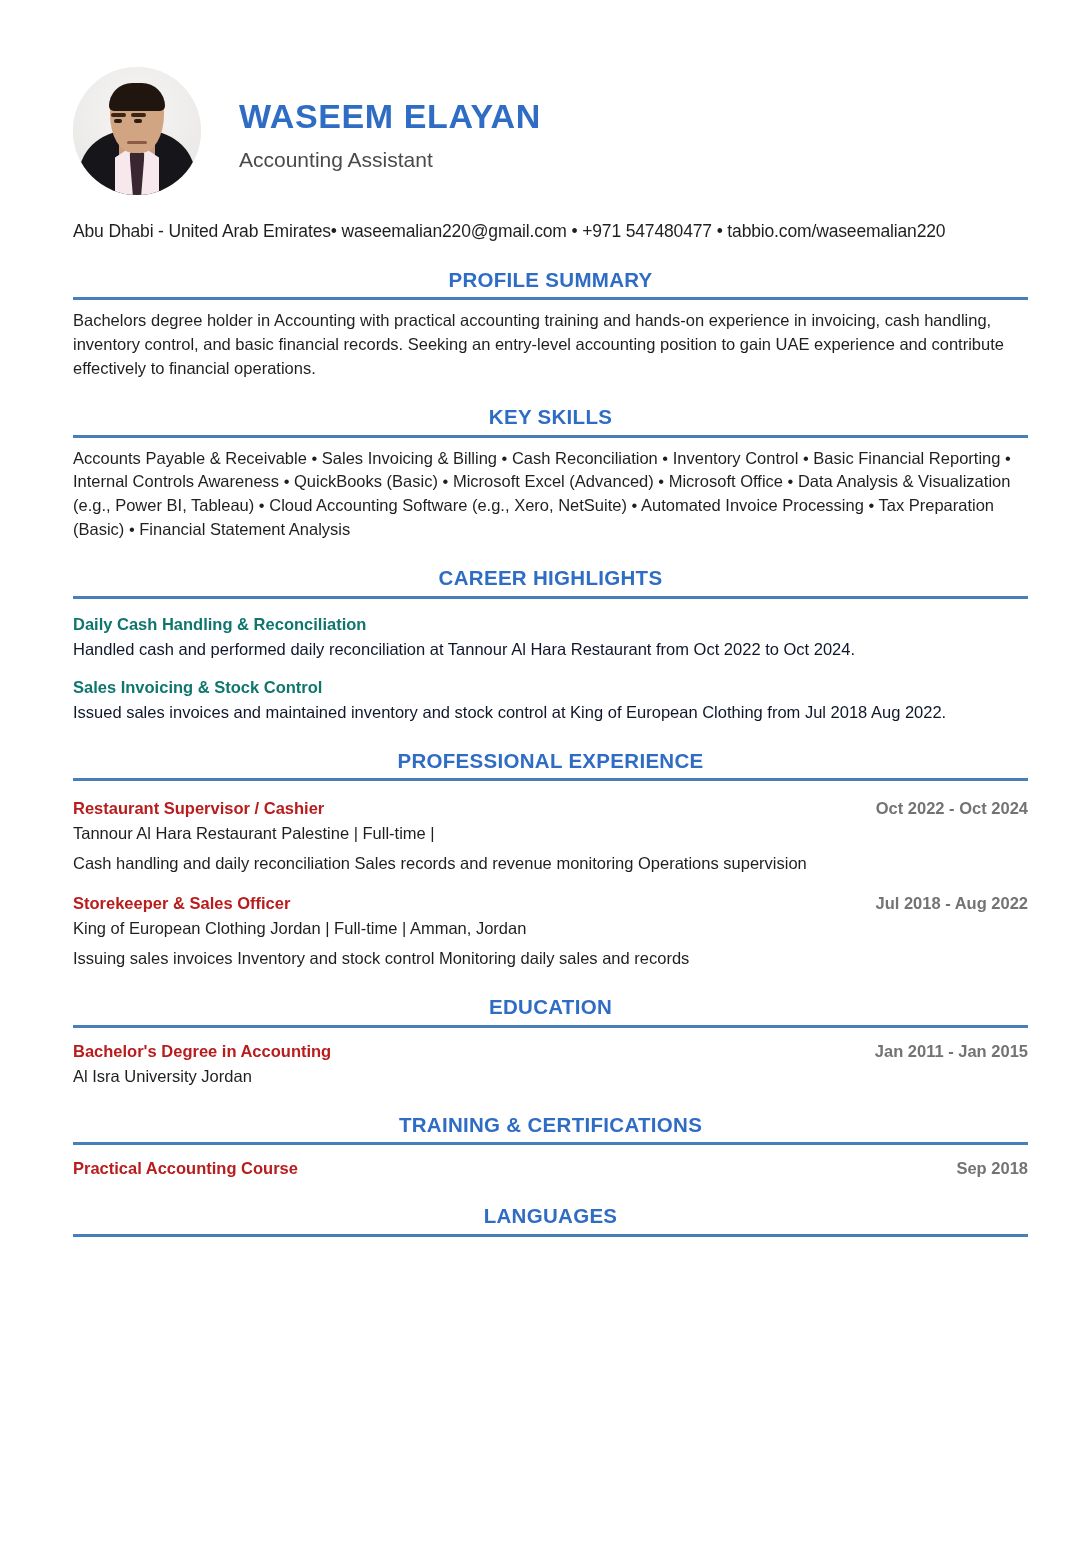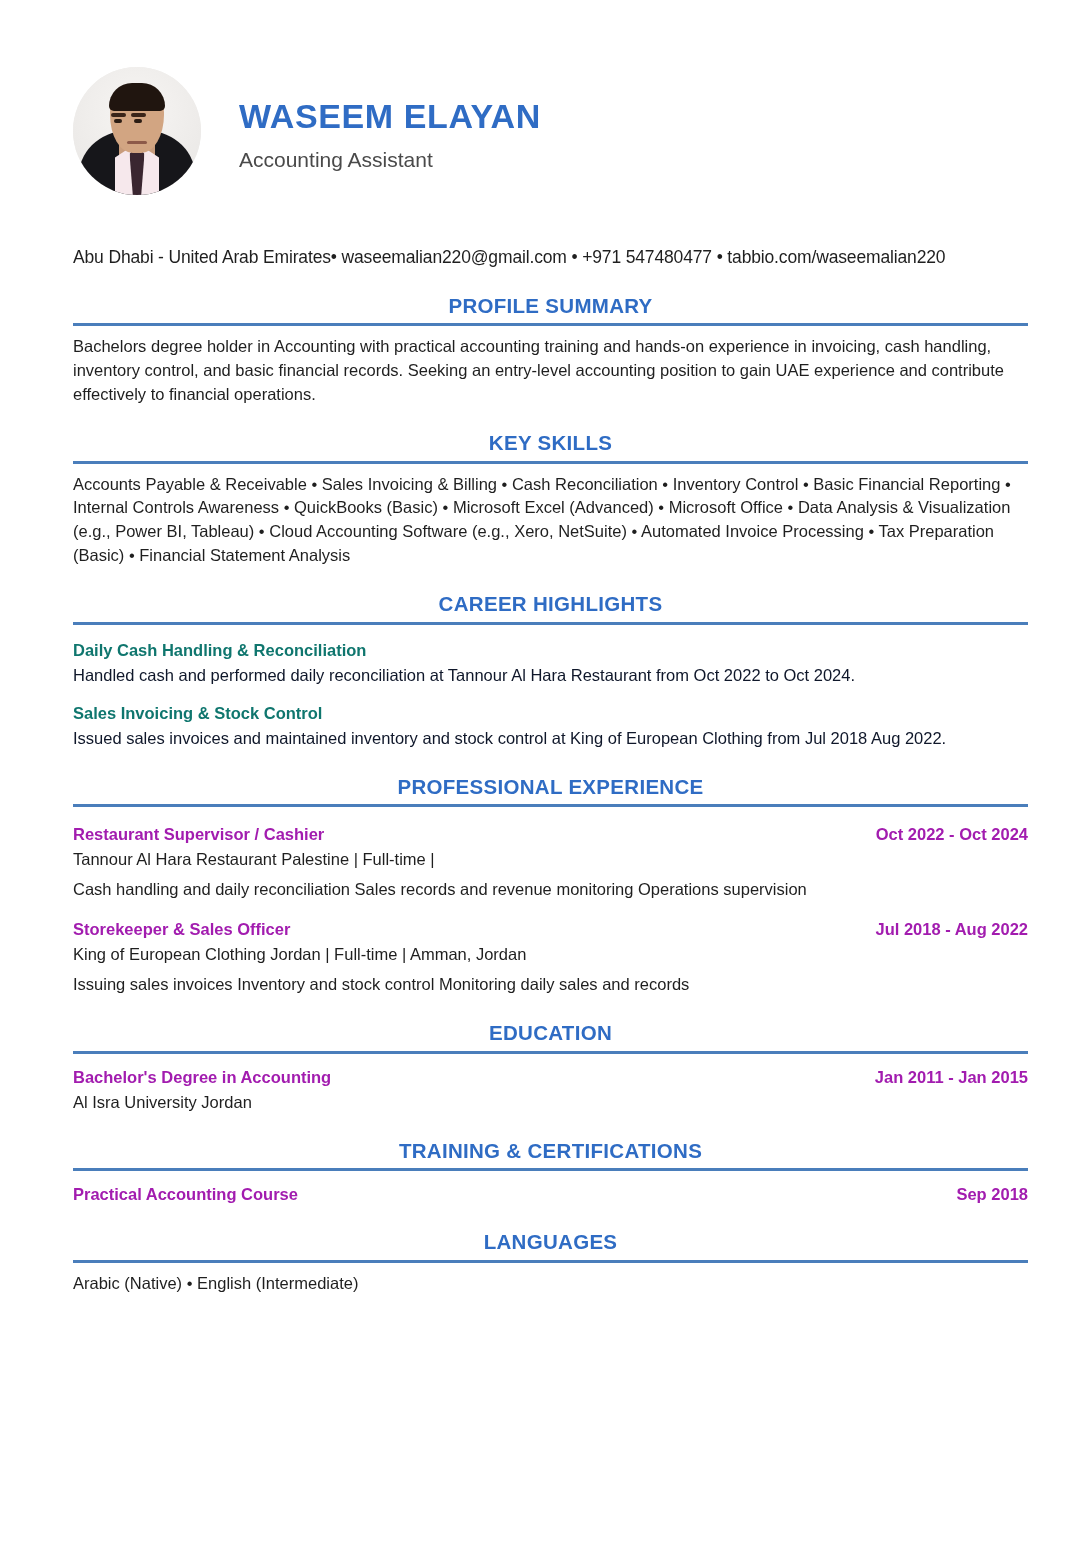--- a/index.html
+++ b/index.html
@@ -155,21 +155,21 @@
   }
   .job-title {
     font-size: 21px;
     color: #4a4a4a;
     line-height: 1.2;
     margin: 0;
   }
 
   
   .contact {
-    margin-top: 46px;
+    margin-top: 20px;
     font-size: 17.5px;
     color: #1f1f1f;
     line-height: 1.35;
     letter-spacing: -0.15px;
   }
 
   
   .section { margin-top: 24px; }
   .section-title {
     font-size: 20.5px;
@@ -196,27 +196,27 @@
   .entry { margin-top: 12px; }
   .entry:first-of-type { margin-top: 0; }
   .entry-head {
     display: flex;
     justify-content: space-between;
     align-items: baseline;
   }
   .entry-title {
     font-size: 16.5px;
     font-weight: bold;
-    color: #a21caf;
+    color: #b91c1c;
     line-height: 1.4;
   }
   .entry-date {
     font-size: 16.5px;
     font-weight: bold;
-    color: #a21caf;
+    color: #737373;
     white-space: nowrap;
     line-height: 1.4;
   }
   .entry-sub {
     font-size: 16.5px;
     color: #1f1f1f;
     line-height: 1.45;
     margin-top: 2px;
   }
   .entry-desc {
@@ -336,17 +336,16 @@
         <div class="entry-head">
           <div class="entry-title">Practical Accounting Course</div>
           <div class="entry-date">Sep 2018</div>
         </div>
       </div>
     </div>
 
     <div class="section">
       <div class="section-title">LANGUAGES</div>
       <div class="rule"></div>
-      <p class="body-text">Arabic (Native) • English (Intermediate)</p>
     </div>
 
   </div>
 </div>
 
 </body></html>

